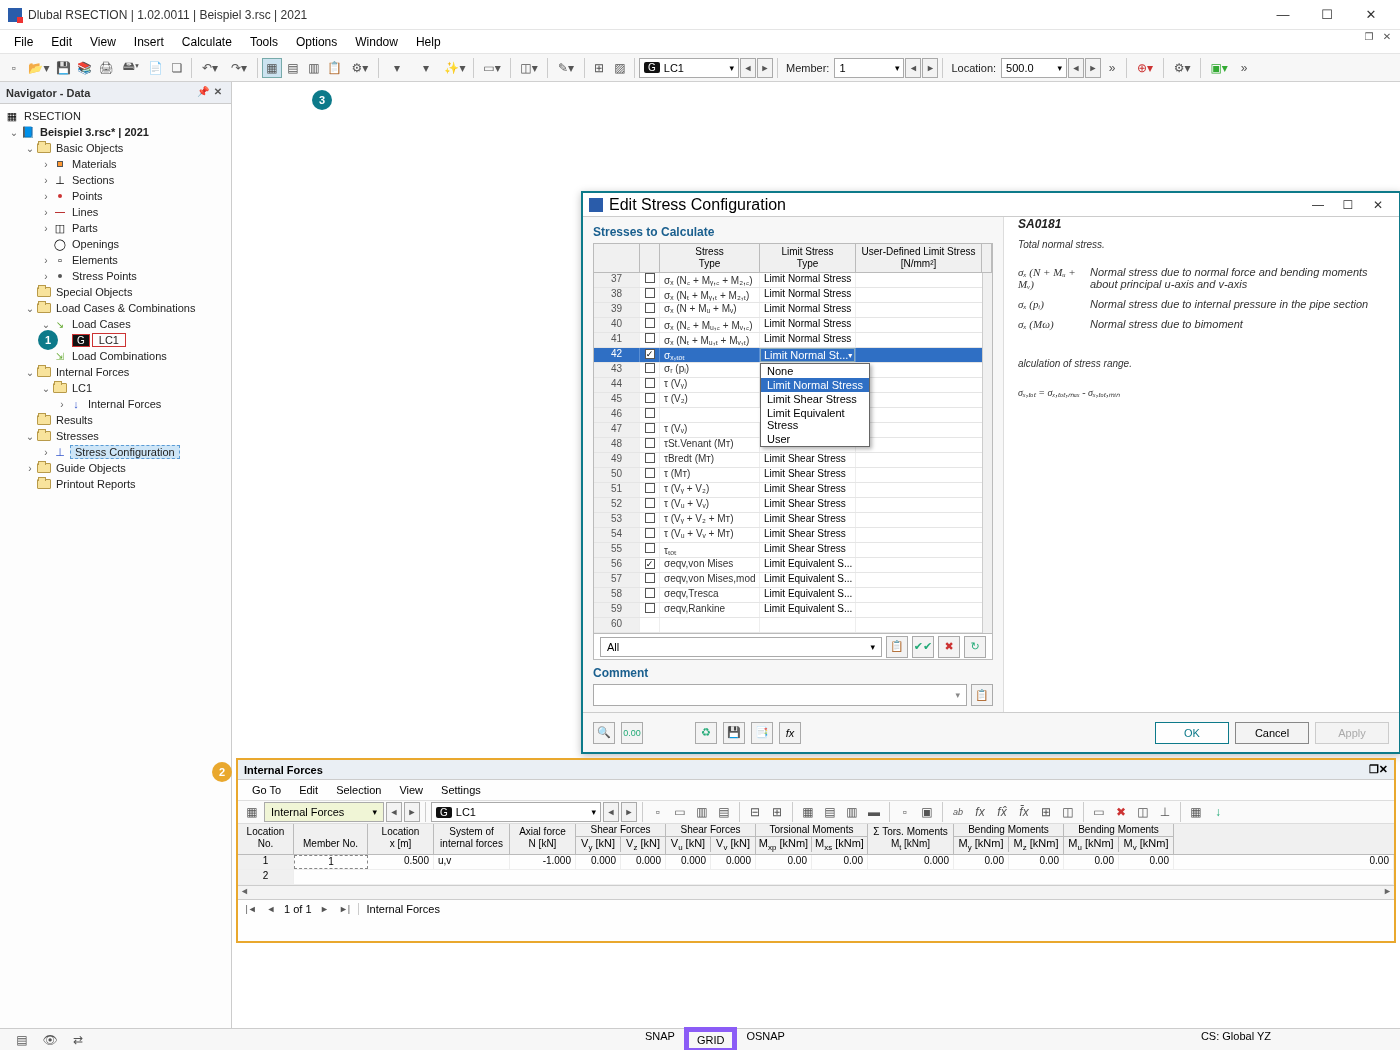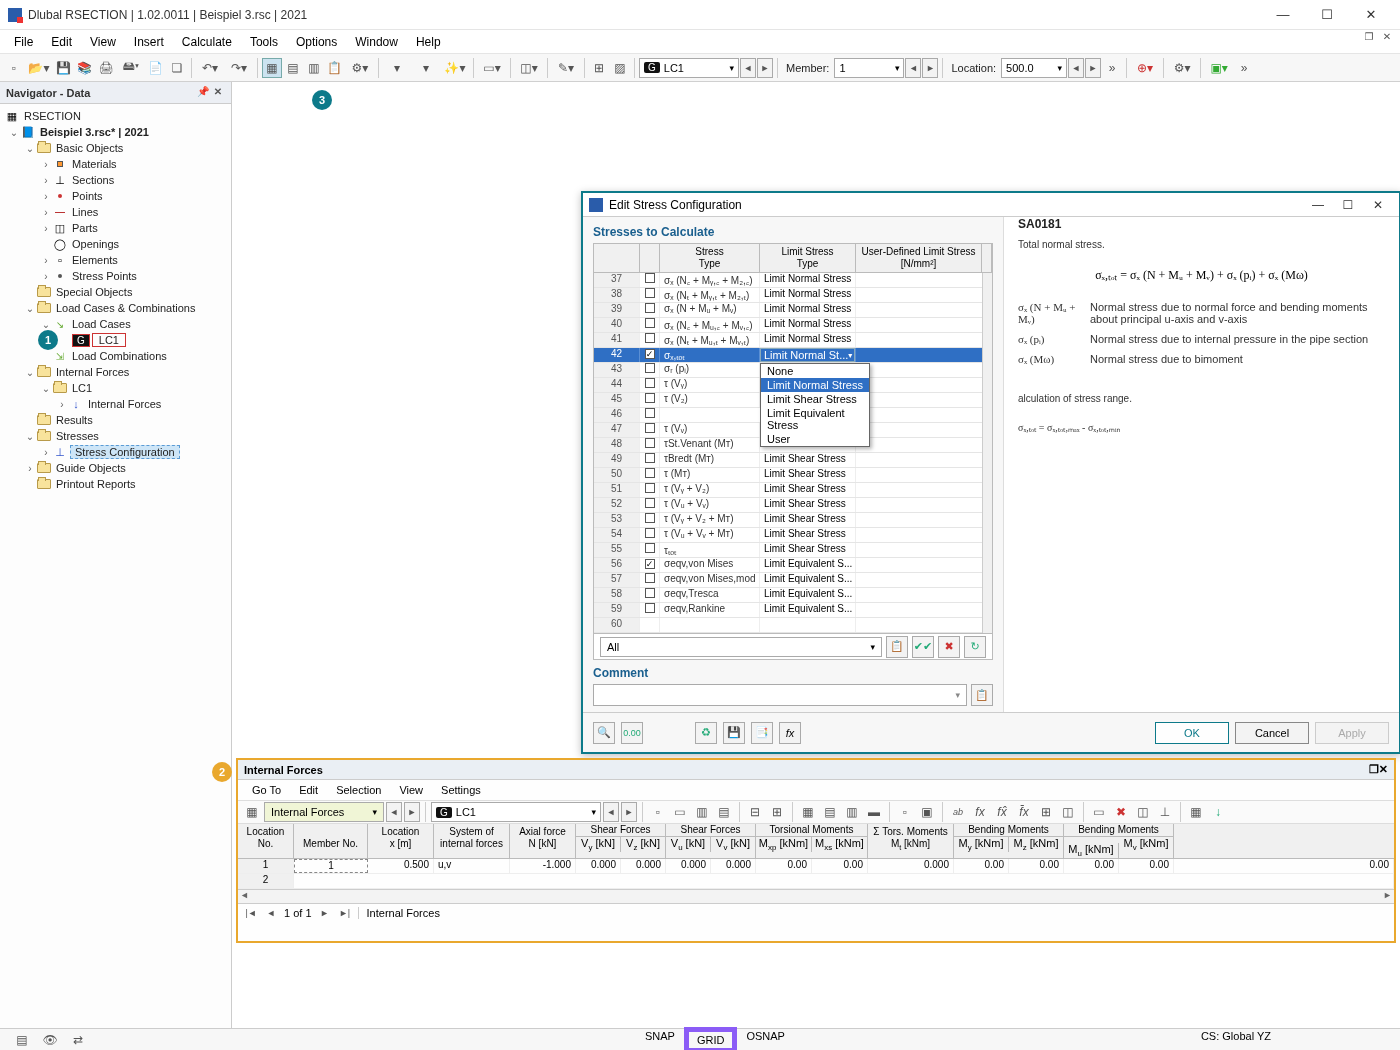--- a/index.html
+++ b/index.html
@@ -62,28 +62,28 @@
 .axis .z{ position:absolute; left:20px; top:10px; width:2px; height:36px; background:#35d;}
 .axis .z:after{content:"";position:absolute;bottom:-1px;left:-3px;border-top:6px solid #35d;border-left:4px solid transparent;border-right:4px solid transparent;}
 .axis .x{ position:absolute; left:18px; top:8px; width:5px; height:5px; border-radius:50%; background:#d33;}
 .axis .ly{position:absolute;left:60px;top:4px;font-size:10px;}
 .axis .lz{position:absolute;left:17px;top:48px;font-size:10px;}
 
 
 .dialog { position:absolute; left:349px; top:109px; width:820px; border:2px solid #0d7a8a; background:#f7f7f7; box-shadow:0 2px 8px rgba(0,0,0,.25);}
 .dlg-title { height:24px; background:#fff; display:flex; align-items:center; padding:0 6px; border-bottom:1px solid #ccc;}
 .dlg-title .ico{width:14px;height:14px;background:#2a5caa;margin-right:6px;}
-.dlg-title .t{flex:1;font-size:12px;}
+.dlg-title .t{flex:1;font-size:16px;}
 .dlg-title .wb{width:30px;height:20px;display:flex;align-items:center;justify-content:center;font-size:12px;color:#333;}
 .dlg-tabs { height:28px; background:#e8e8e8; border-bottom:1px solid #bbb; display:flex; align-items:flex-end; padding-left:14px;}
 .dlg-tab { padding:5px 16px; font-size:12px; border:1px solid #bbb; border-bottom:none; background:#f3f3f3; margin-right:2px;}
 .dlg-tab.active{ background:#fefefe; }
 .dlg-body { display:flex; }
 .dlg-left { width:420px; padding:8px 10px 6px 10px;}
-.dlg-right { flex:1; padding:0 14px; background:#fff; border-left:1px solid #ddd;}
+.dlg-right { flex:1; padding:0 14px; background:#fff; border-left:1px solid #ddd;font-style:italic;}
 .group-title { color:#1a5f8e; font-size:12px; font-weight:600; margin-bottom:4px;}
 .grid { border:1px solid #bbb; background:#fff;}
 .grid-head { display:flex; background:#f0f0f0; border-bottom:1px solid #bbb;}
 .gh { border-right:1px solid #bbb; padding:2px 4px; font-size:10px; text-align:center; line-height:1.2; display:flex; align-items:center; justify-content:center;}
 .grid-body { max-height:360px; overflow:hidden; position:relative;}
 .grow { display:flex; height:15px; border-bottom:1px solid #e5e5e5;}
 .grow.sel { background:#2f6fc4; color:#fff;}
 .grow.sel .gc{border-right-color:#5a8fd4;}
 .gc { border-right:1px solid #eee; padding:0 4px; font-size:10px; overflow:hidden; white-space:nowrap;}
 .gc.num { background:#f0f0f0; text-align:center; color:#555;}
@@ -616,21 +616,20 @@
               <div class="comment-field" style="flex:1;">
                   <span style="margin-left:auto;font-size:9px;color:#888;">▾</span>
                 </div>
               <span class="gf-btn">📋</span>
             </div>
           </div>
         </div>
         <div class="dlg-right">
           <div class="info-title">SA0181</div>
           <div class="info-sub">Total normal stress.</div>
-          <div class="formula">σₓ,ₜₒₜ = σₓ (N + Mᵤ + Mᵥ) + σₓ (pᵢ) + σₓ (Mω)</div>
           <div id="defs">
               <div class="def-row">
                 <div class="def-sym">σₓ (N + Mᵤ + Mᵥ)</div>
                 <div class="def-txt">Normal stress due to normal force and bending moments about principal u-axis and v-axis</div>
               </div>
               <div class="def-row">
                 <div class="def-sym">σₓ (pᵢ)</div>
                 <div class="def-txt">Normal stress due to internal pressure in the pipe section</div>
               </div>
               <div class="def-row">
@@ -740,21 +739,21 @@
           <div class="bph" style="width:112px;padding:0;">Torsional Moments<div style="display:flex;border-top:1px solid #bbb;">
                 <div style="flex:1;border-right:1px solid #bbb;">M<sub>xp</sub> [kNm]</div>
                 <div style="flex:1;">M<sub>xs</sub> [kNm]</div>
               </div></div>
           <div class="bph" style="width:86px;">Σ Tors. Moments<br>M<sub>t</sub> [kNm]</div>
           <div class="bph" style="width:110px;padding:0;">Bending Moments<div style="display:flex;border-top:1px solid #bbb;">
                 <div style="flex:1;border-right:1px solid #bbb;">M<sub>y</sub> [kNm]</div>
                 <div style="flex:1;">M<sub>z</sub> [kNm]</div>
               </div></div>
           <div class="bph" style="width:110px;padding:0;">Bending Moments<div style="display:flex;border-top:1px solid #bbb;">
-                <div style="flex:1;border-right:1px solid #bbb;margin-top:6px;">M<sub>u</sub> [kNm]</div>
+                <div style="flex:1;border-right:1px solid #bbb;">M<sub>u</sub> [kNm]</div>
                 <div style="flex:1;">M<sub>v</sub> [kNm]</div>
               </div></div>
         </div>
         <div class="bp-row">
           <div class="bpc num" style="width:56px;">1</div>
           <div class="bpc" style="width:74px;text-align:center;border:1px dashed #888;">1</div>
           <div class="bpc" style="width:66px;">0.500</div>
           <div class="bpc" style="width:76px;text-align:left;">u,v</div>
           <div class="bpc" style="width:66px;">-1.000</div>
           <div class="bpc" style="width:45px;">0.000</div>

